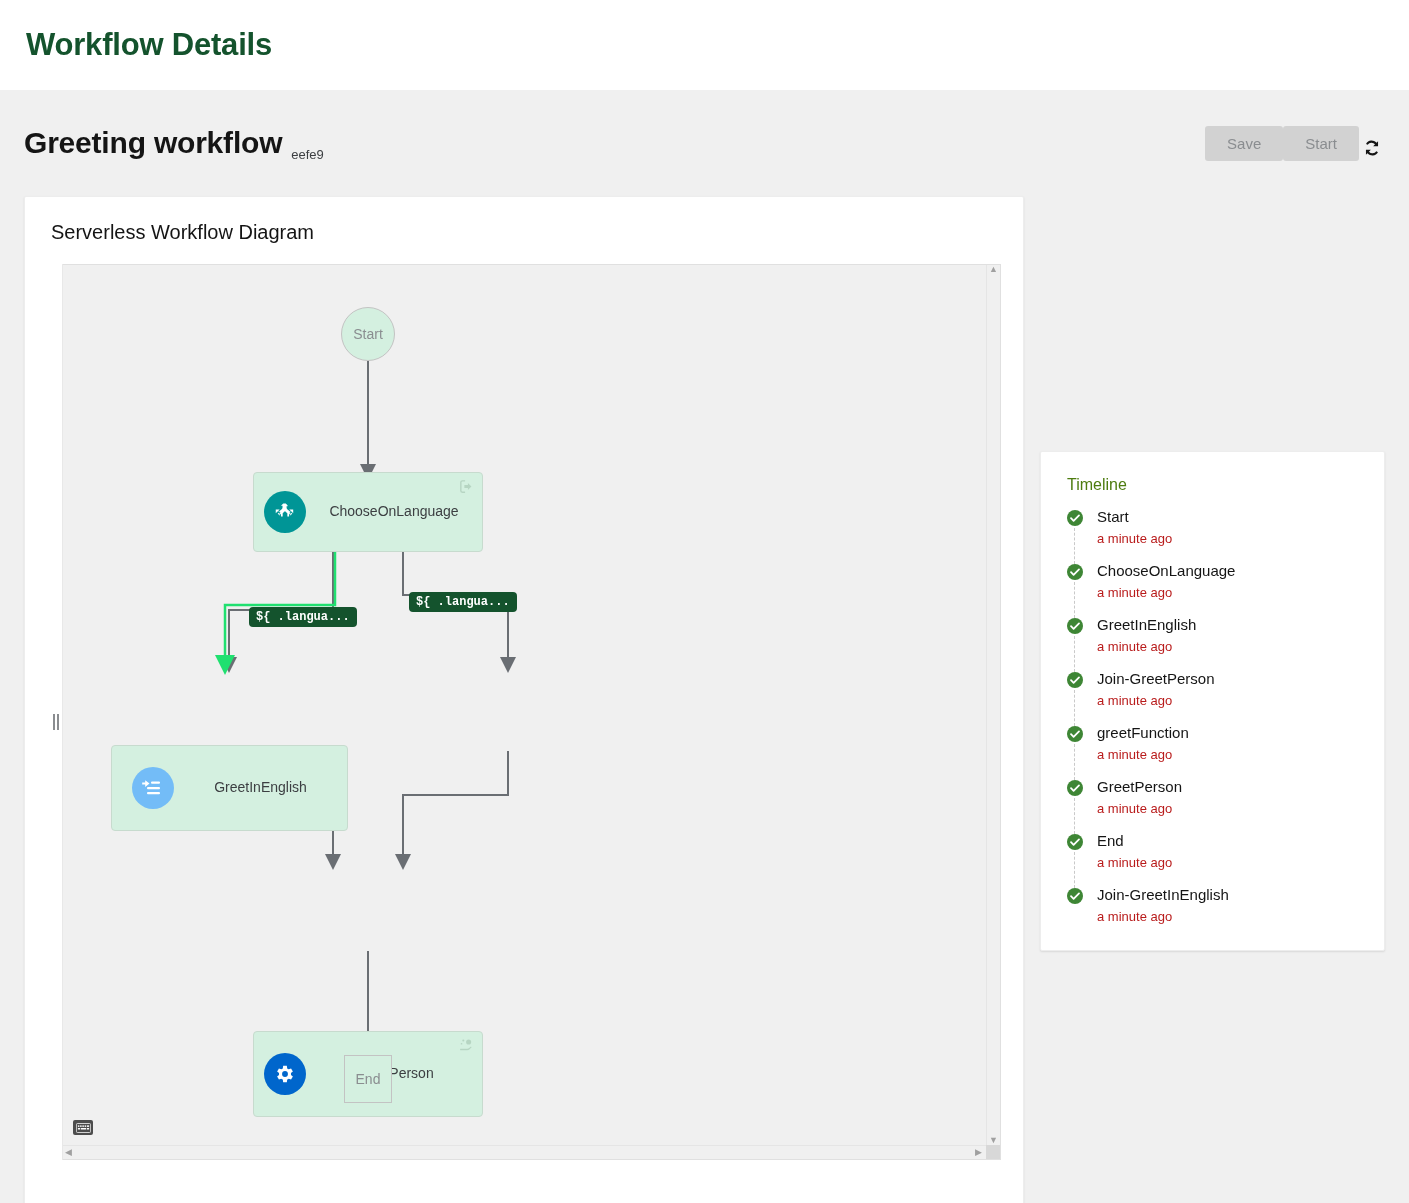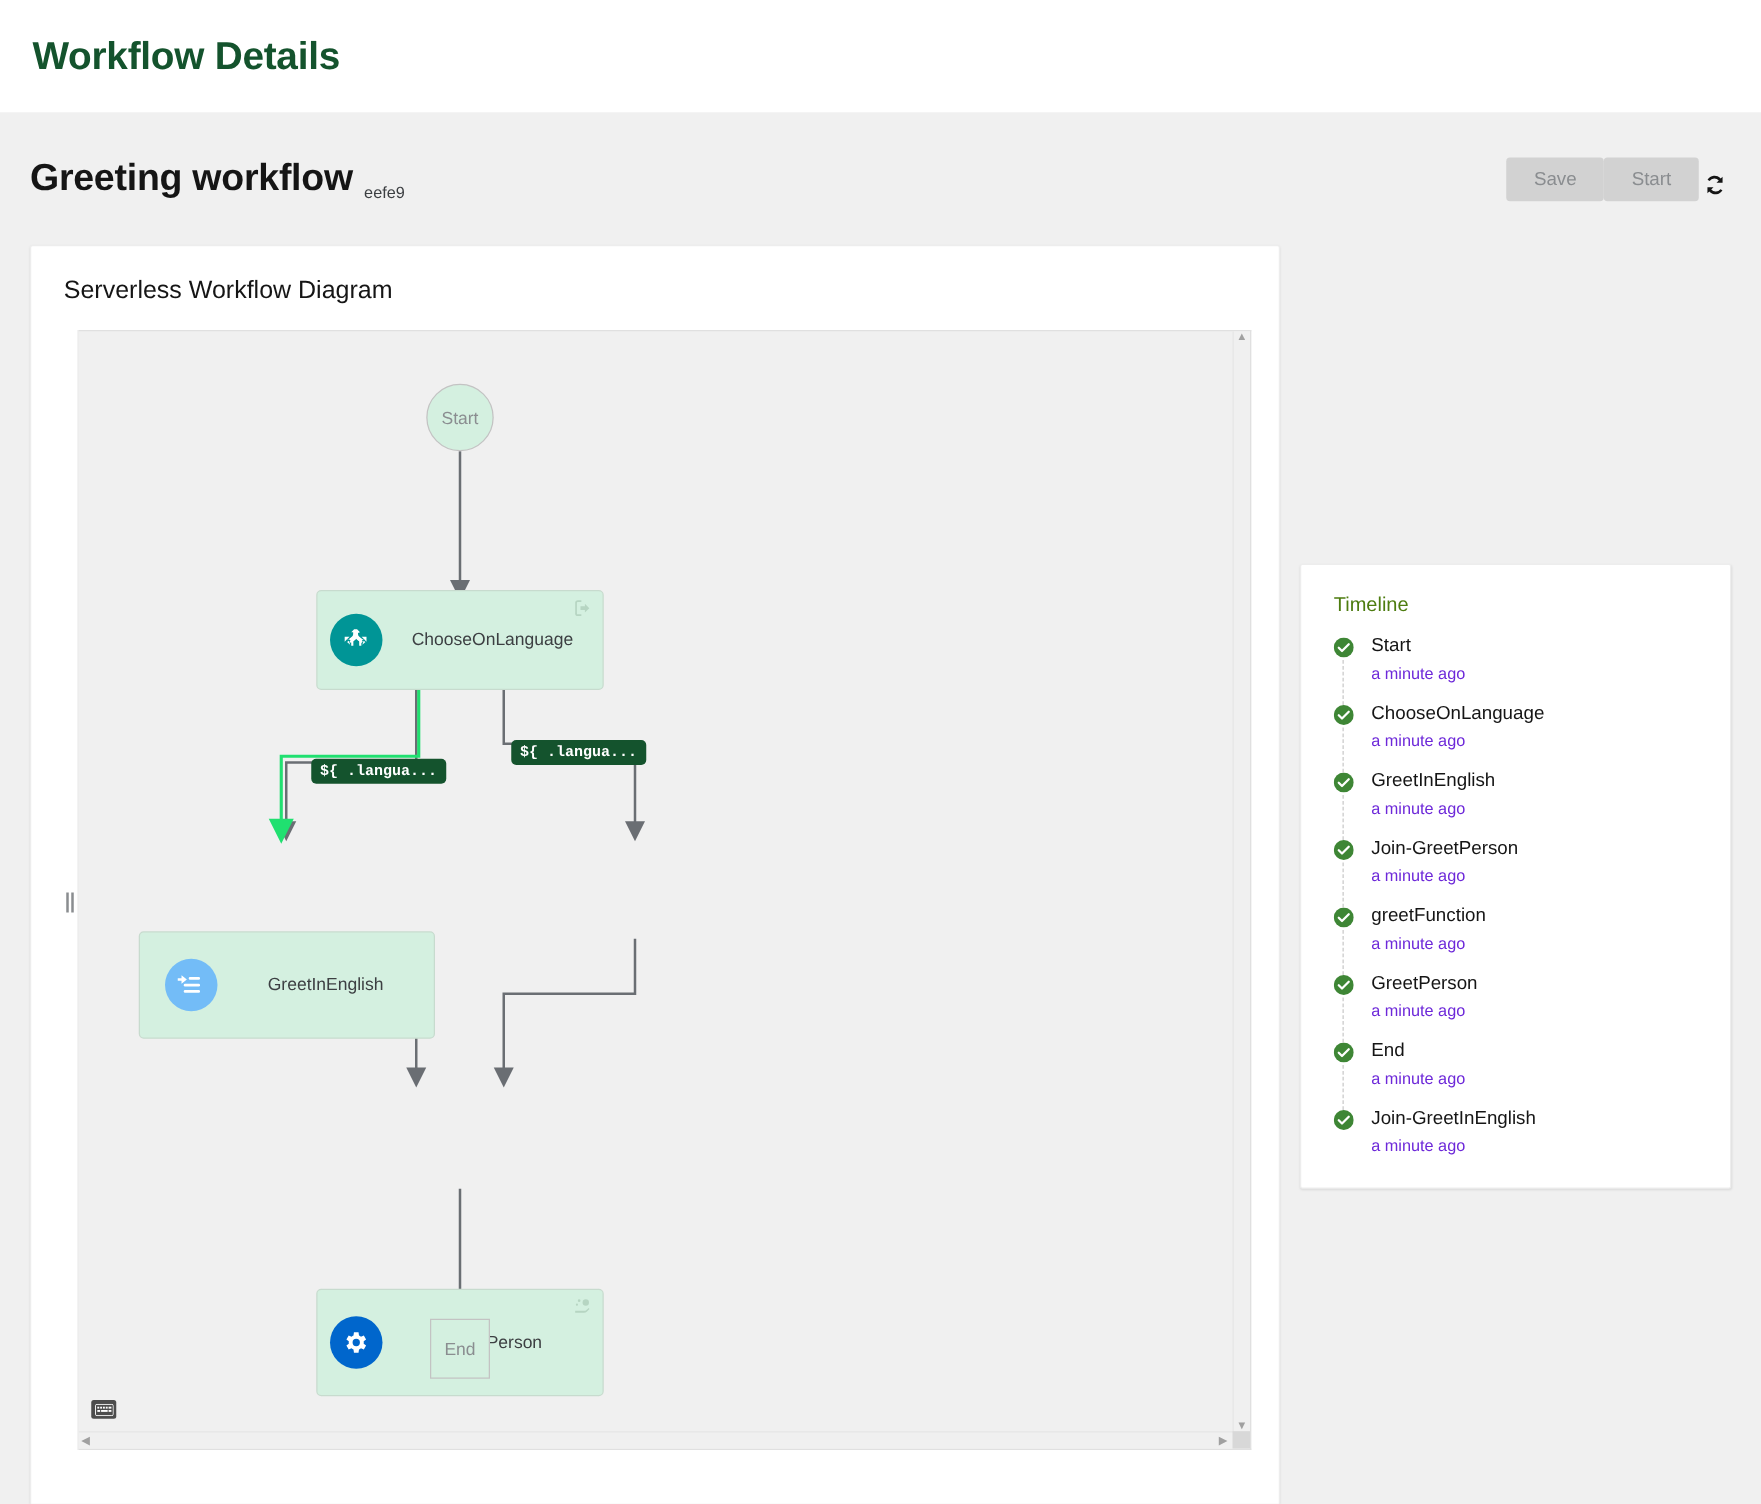--- a/index.html
+++ b/index.html
@@ -247,21 +247,21 @@
     width: 16px; height: 16px;
   }
   .tl-line {
     position: absolute;
     left: 7px; top: 20px; bottom: -2px;
     width: 1px;
     border-left: 1px dashed #c9c9c9;
   }
   .tl-item:last-child .tl-line { display: none; }
   .tl-name { font-size: 15px; color: #151515; line-height: 1.2; }
-  .tl-time { font-size: 13px; color: #6d28d9; margin-top: 5px; }
+  .tl-time { font-size: 13px; color: #b91c1c; margin-top: 5px; }
 </style>
 </head>
 <body>
 
 <div class="masthead">
   <div class="masthead-title">Workflow Details</div>
 </div>
 
 <div class="page-band">
   <div class="page-header">

